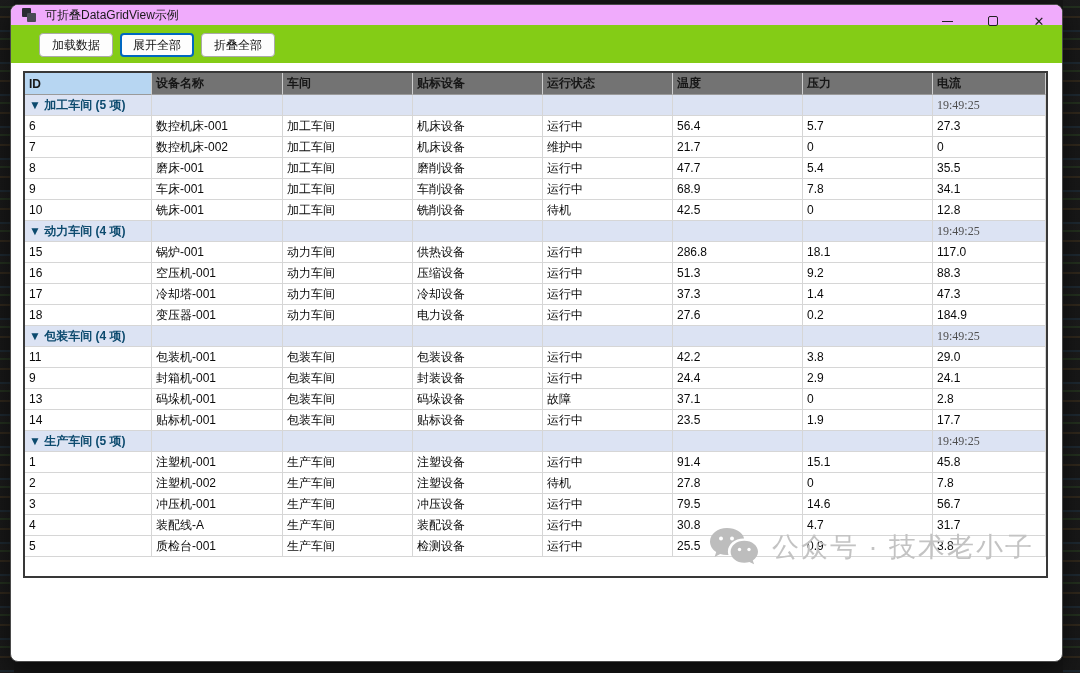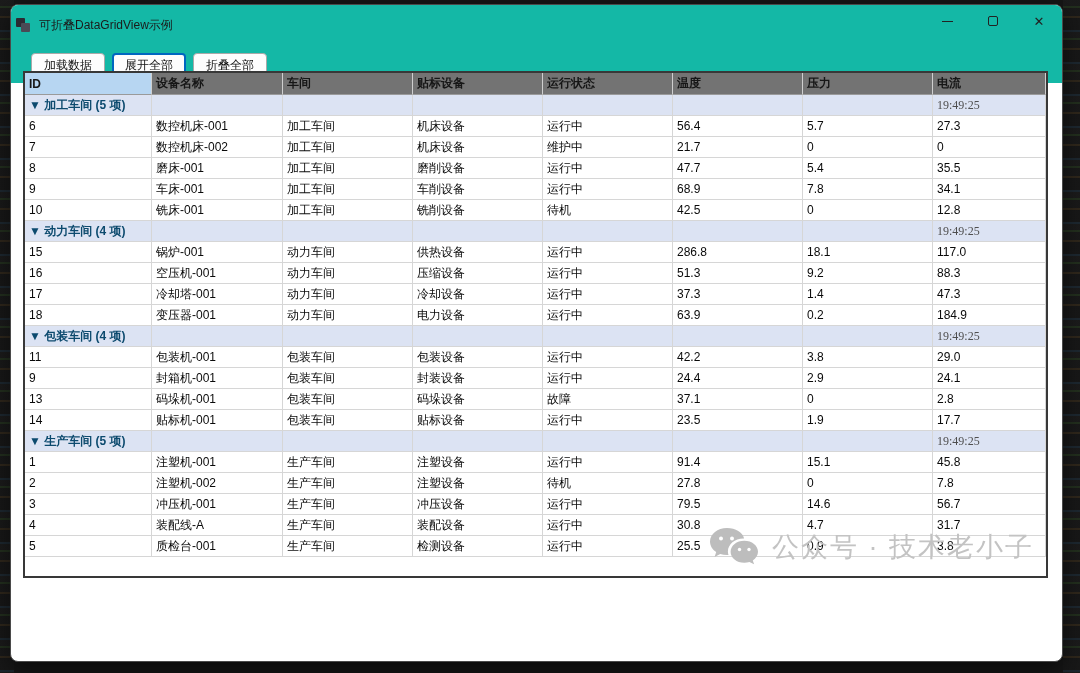--- a/index.html
+++ b/index.html
@@ -19,32 +19,32 @@
   }
   .desktop-noise.right { left:auto; right:0; width:17px; }
 
   .window {
     position:absolute; left:10px; top:4px; width:1053px; height:658px;
     background:#ffffff; border:1px solid #4a4a4a; border-radius:8px;
     box-shadow:0 8px 24px rgba(0,0,0,.55);
     overflow:hidden;
   }
   .titlebar {
-    height:40px; background:#14b8a6; display:flex; align-items:center;
-    padding-left:4px; position:relative;
+    height:20px; background:#f0abfc; display:flex; align-items:center;
+    padding-left:10px; position:relative;
   }
   .app-icon { width:16px; height:16px; margin-right:8px; flex:0 0 auto; }
   .titlebar-title { font-size:12px; color:#1b1b1b; }
   .caption-buttons { position:absolute; right:0; top:0; height:32px; display:flex; }
   .caption-btn { width:46px; height:32px; display:flex; align-items:center; justify-content:center; cursor:default; }
   .min-glyph { width:11px; height:1px; background:#222; }
   .max-glyph { width:10px; height:10px; border:1px solid #222; border-radius:2px; }
   .close-glyph { font-size:13px; color:#222; line-height:1; }
 
-  .toolbar { padding:8px 12px 6px 20px; display:flex; gap:7px; background:#14b8a6; }
+  .toolbar { padding:8px 12px 6px 28px; display:flex; gap:7px; background:#84cc16; }
   .tb-btn {
     font-family:"Liberation Sans", sans-serif;
     font-size:12px; color:#111; background:#fdfdfd;
     border:1px solid #a9a9a9; border-radius:4px;
     padding:3px 12px 4px 12px; height:24px; line-height:16px; cursor:default;
   }
   .tb-btn.focused { border:2px solid #0067c0; padding:2px 11px 3px 11px; }
 
   .grid {
     position:absolute; left:12px; top:66px; width:1025px; height:507px;
@@ -225,21 +225,21 @@
           <div class="cell">37.3</div>
           <div class="cell">1.4</div>
           <div class="cell">47.3</div>
         </div>
         <div class="row">
           <div class="cell">18</div>
           <div class="cell">变压器-001</div>
           <div class="cell">动力车间</div>
           <div class="cell">电力设备</div>
           <div class="cell">运行中</div>
-          <div class="cell">63.9</div>
+          <div class="cell">27.6</div>
           <div class="cell">0.2</div>
           <div class="cell">184.9</div>
         </div>
         <div class="row group-row">
           <div class="cell group-label">▼ 包装车间 (4 项)</div>
           <div class="cell"></div>
           <div class="cell"></div>
           <div class="cell"></div>
           <div class="cell"></div>
           <div class="cell"></div>

